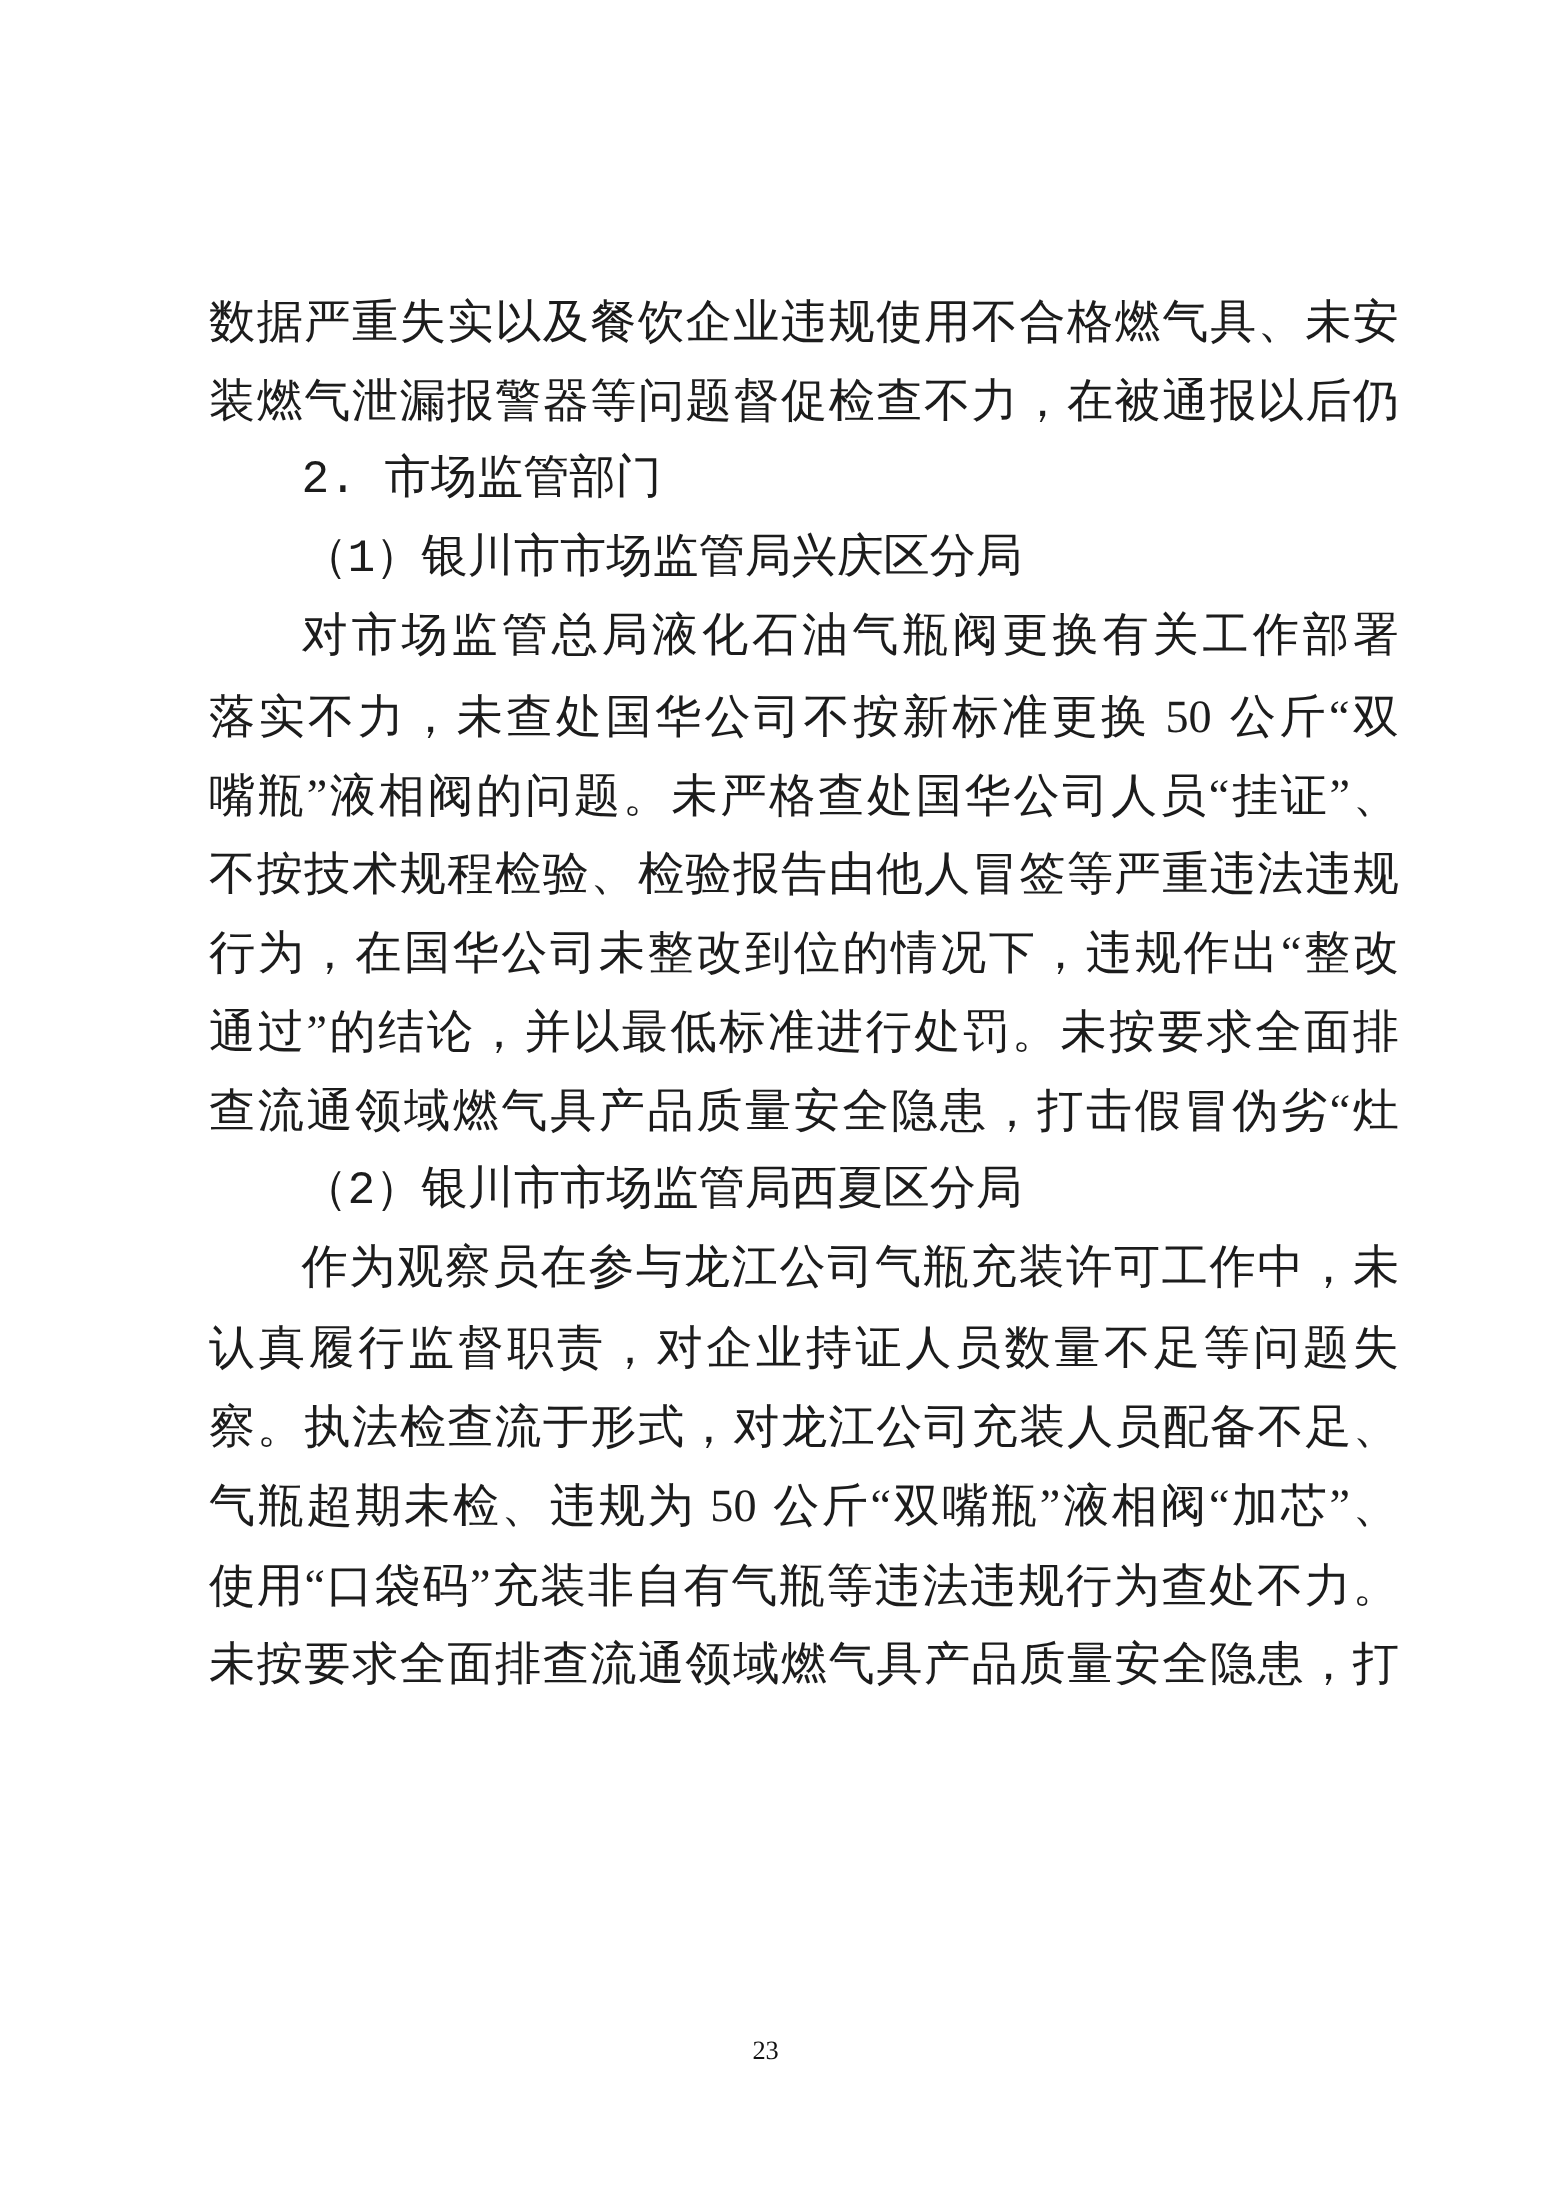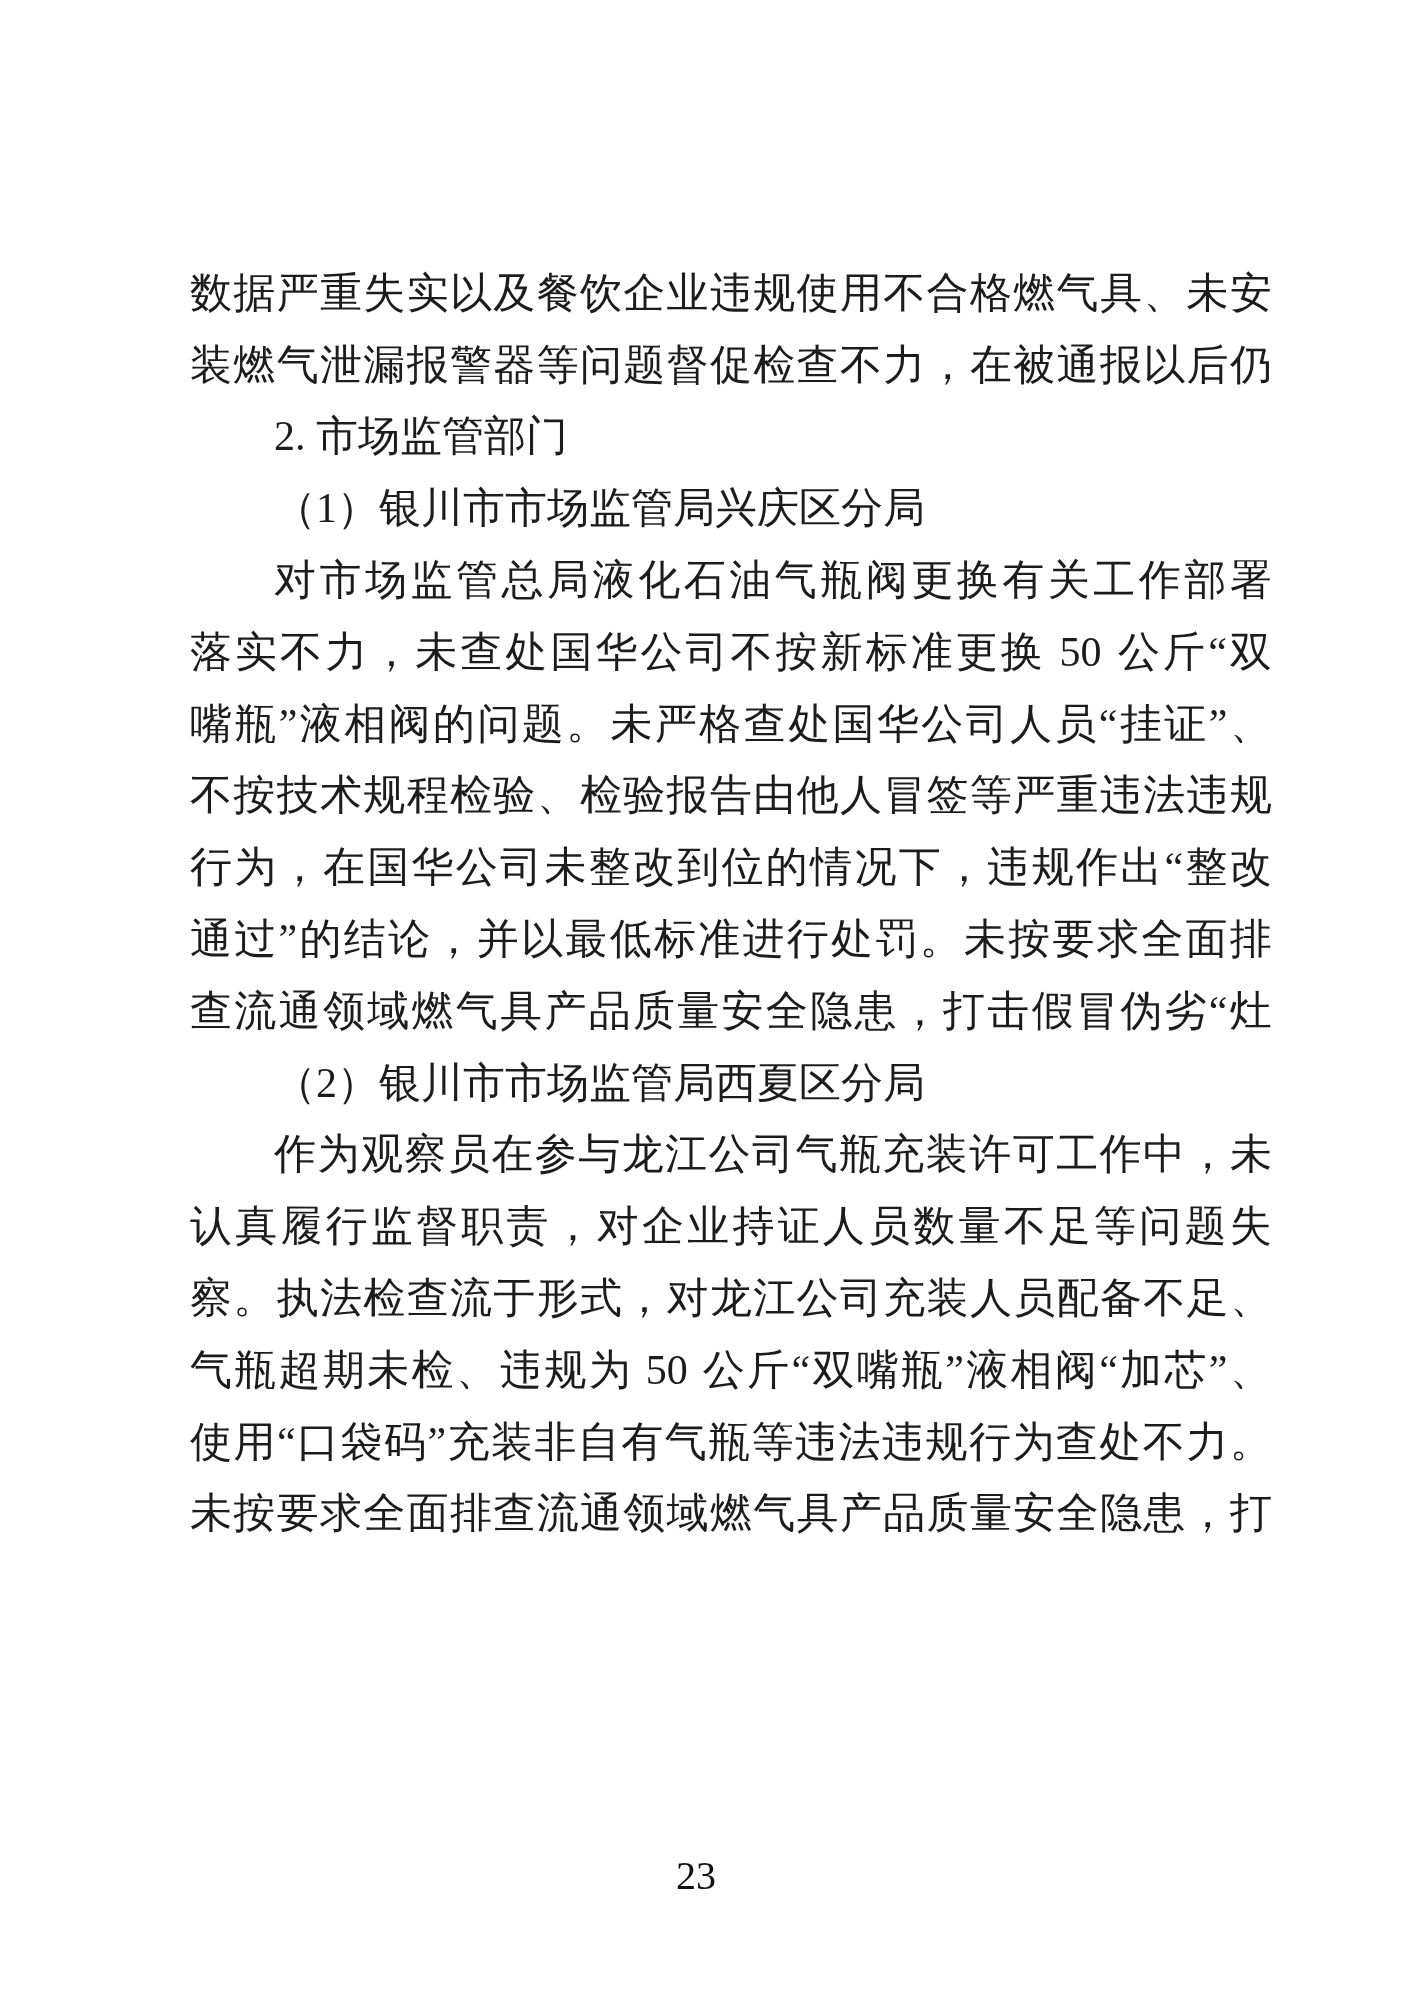--- a/index.html
+++ b/index.html
@@ -35,28 +35,29 @@
   .jline {
     justify-content: space-between;
   }
   .jline span {
     flex: 0 1 auto;
     min-width: 0;
   }
   
   .ind {
     padding-left: 84px;
+    font-family: Liberation Mono, monospace;
   }
   .pageno {
     position: absolute;
     top: 1852px;
     left: 0;
     width: 1392px;
     text-align: center;
-    font-size: 40px;
+    font-size: 24px;
     color: #111111;
   }
 </style>
 </head>
 <body>
 
 <div class="page">
   <div class="textblock">
     <div class="line jline"><span>数</span><span>据</span><span>严</span><span>重</span><span>失</span><span>实</span><span>以</span><span>及</span><span>餐</span><span>饮</span><span>企</span><span>业</span><span>违</span><span>规</span><span>使</span><span>用</span><span>不</span><span>合</span><span>格</span><span>燃</span><span>气</span><span>具</span><span>、</span><span>未</span><span>安</span></div>
     <div class="line jline"><span>装</span><span>燃</span><span>气</span><span>泄</span><span>漏</span><span>报</span><span>警</span><span>器</span><span>等</span><span>问</span><span>题</span><span>督</span><span>促</span><span>检</span><span>查</span><span>不</span><span>力</span><span>，</span><span>在</span><span>被</span><span>通</span><span>报</span><span>以</span><span>后</span><span>仍</span></div>

